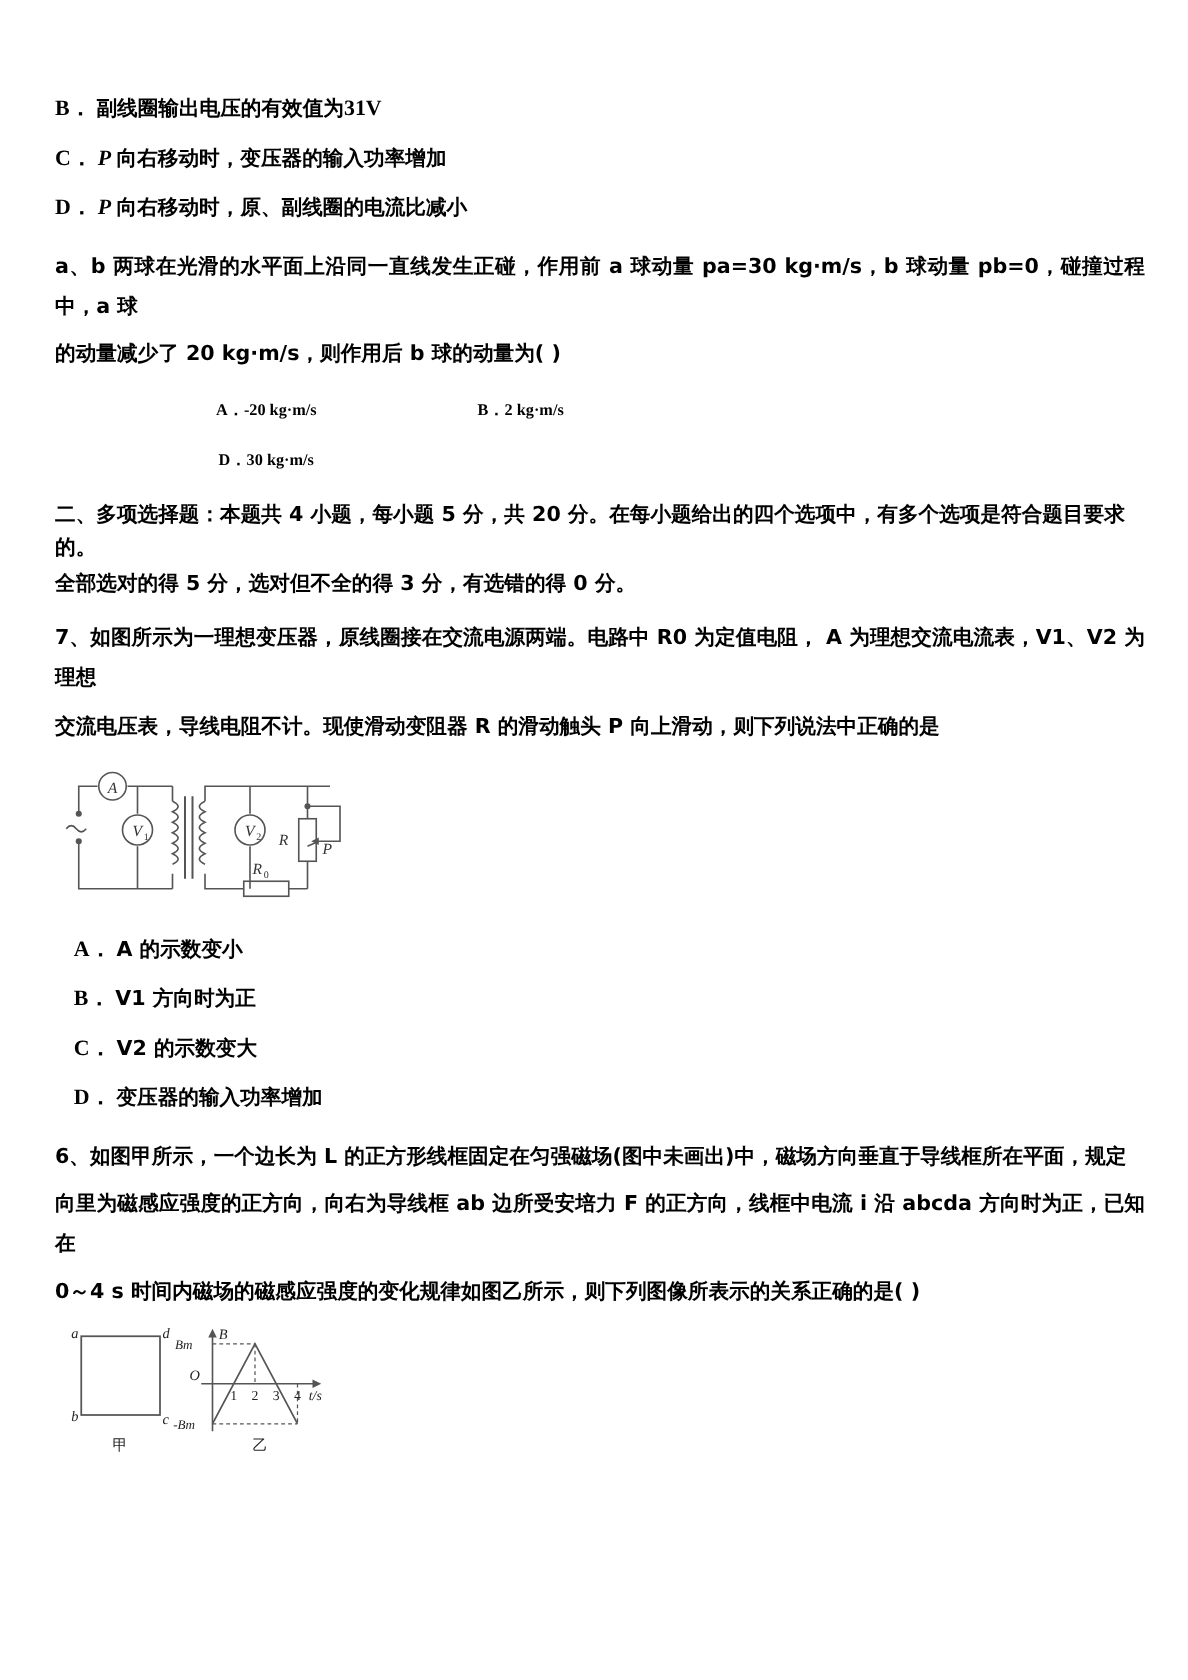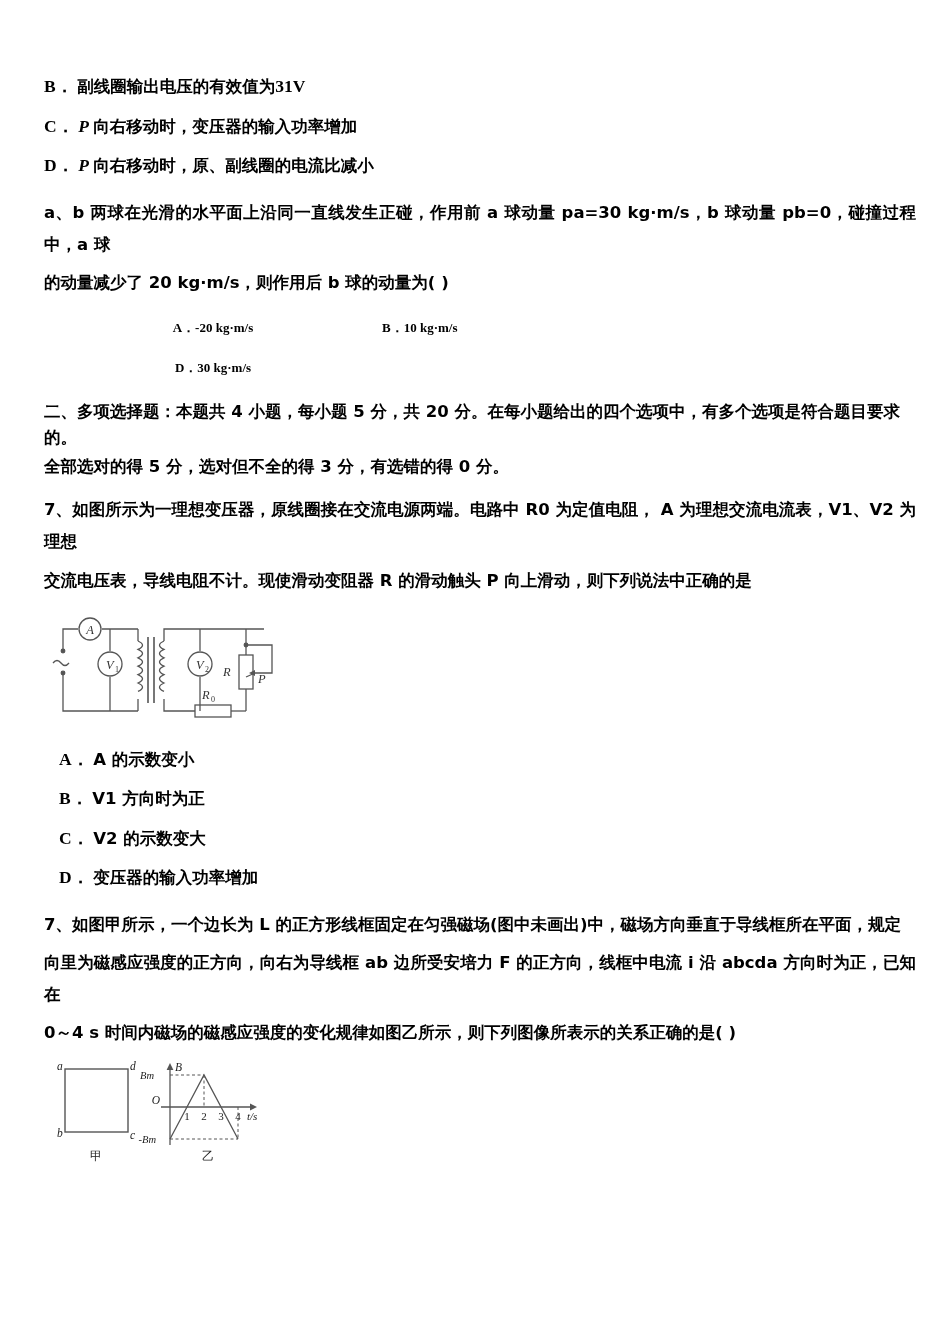--- a/index.html
+++ b/index.html
@@ -102,21 +102,21 @@
       <span class="cn">a、b 两球在光滑的水平面上沿同一直线发生正碰，作用前 a 球动量 pa=30 kg·m/s，b 球动量 pb=0，碰撞过程中，a 球</span>
     </div>
     <div class="q-para">
       <span class="cn">的动量减少了 20 kg·m/s，则作用后 b 球的动量为(    )</span>
     </div>
 
     <div class="gap-sm"></div>
 
     <div class="two-col">
       <div><span class="lbl">A．</span><span>-20 kg·m/s</span></div>
-      <div><span class="lbl">B．</span><span>10 kg·m/s</span></div>
+      <div><span class="lbl">B．</span><span>2 kg·m/s</span></div>
     </div>
     <div class="two-col">
       <div><span class="lbl">D．</span><span>30 kg·m/s</span></div>
     </div>
 
     <div class="sec-head">
       <span class="cn">二、多项选择题：本题共 4 小题，每小题 5 分，共 20 分。在每小题给出的四个选项中，有多个选项是符合题目要求的。</span>
     </div>
     <div class="sec-head">
       <span class="cn">全部选对的得 5 分，选对但不全的得 3 分，有选错的得 0 分。</span>
@@ -204,21 +204,21 @@
       </div>
       <div class="opt-line">
         <span class="lbl">C．</span><span class="cn">V2 的示数变大</span>
       </div>
       <div class="opt-line">
         <span class="lbl">D．</span><span class="cn">变压器的输入功率增加</span>
       </div>
     </div>
 
     <div class="q-para">
-      <span class="cn">7、如图甲所示，一个边长为 L 的正方形线框固定在匀强磁场(图中未画出)中，磁场方向垂直于导线框所在平面，规定</span>
+      <span class="cn">6、如图甲所示，一个边长为 L 的正方形线框固定在匀强磁场(图中未画出)中，磁场方向垂直于导线框所在平面，规定</span>
     </div>
     <div class="q-para">
       <span class="cn">向里为磁感应强度的正方向，向右为导线框 ab 边所受安培力 F 的正方向，线框中电流 i 沿 abcda 方向时为正，已知在</span>
     </div>
     <div class="q-para">
       <span class="cn">0～4 s 时间内磁场的磁感应强度的变化规律如图乙所示，则下列图像所表示的关系正确的是(    )</span>
     </div>
 
     <div class="figwrap" style="margin-top:8px; margin-left:4px;">
       <svg width="250" height="108" viewBox="0 0 250 108">

